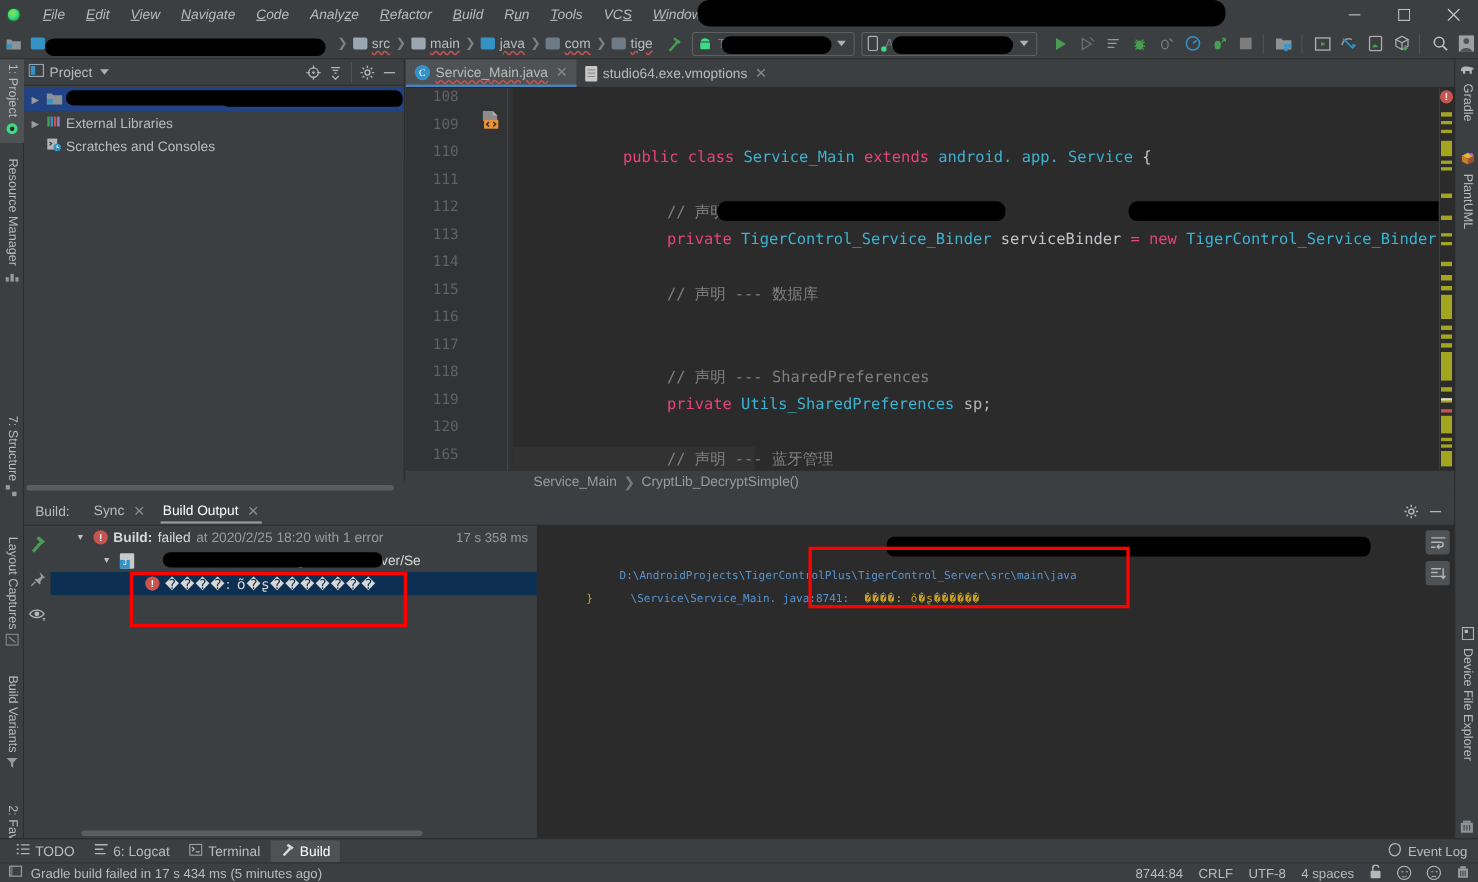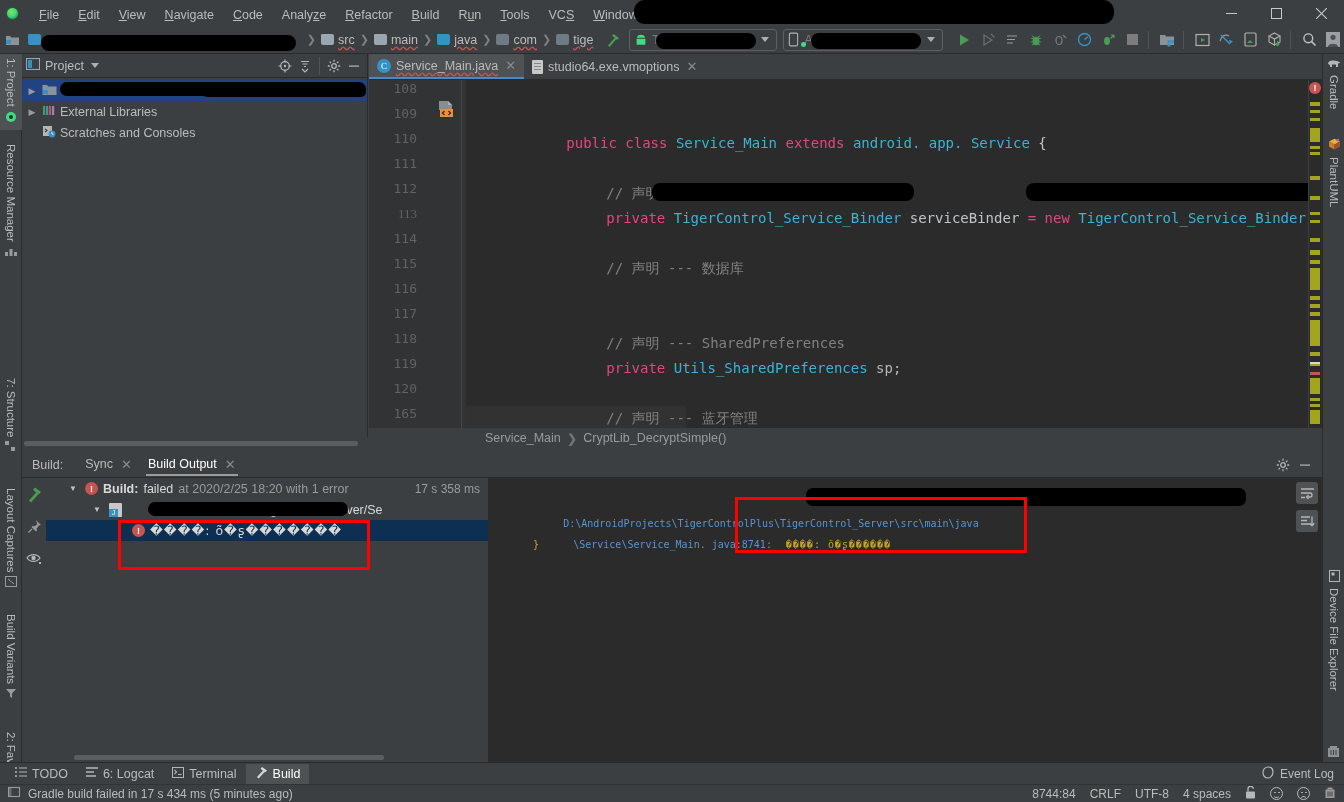--- a/index.html
+++ b/index.html
@@ -9,21 +9,21 @@
     font-family: "Liberation Sans", sans-serif;
     font-size: 12px;
     color: #bbbbbb;
     overflow: hidden;
   }
   #app { position: relative; width: 1344px; height: 802px; }
 
   
   .titlebar {
     position: absolute; left: 0; top: 0; width: 1344px; height: 26px;
-    background: #3c3f41; display: flex; align-items: flex-end;
+    background: #3c3f41; display: flex; align-items: center; font-style: italic;
   }
   .logo {
     width: 24px; height: 26px; display: flex; align-items: center; justify-content: center;
   }
   .logo-dot {
     width: 13px; height: 13px; border-radius: 50%;
     background: radial-gradient(circle at 40% 35%, #8ee04a 0%, #3ddc84 45%, #137a3c 100%);
     border: 1px solid #2a5c2a;
   }
   .menubar { display: flex; align-items: center; gap: 1px; margin-left: 6px; }
@@ -732,21 +732,21 @@
       </div>
     </div>
 
     <div class="code-area">
       <div class="gutter">
         <div class="gutter-line" style="top:1px;">108</div>
         <div class="gutter-line" style="top:26px;">109</div>
         <div class="gutter-line" style="top:51px;">110</div>
         <div class="gutter-line" style="top:76px;">111</div>
         <div class="gutter-line" style="top:101px;">112</div>
-        <div class="gutter-line" style="top:126px;font-family:Liberation Serif, serif;">113</div>
+        <div class="gutter-line" style="top:126px;">113</div>
         <div class="gutter-line" style="top:151px;">114</div>
         <div class="gutter-line" style="top:176px;">115</div>
         <div class="gutter-line" style="top:201px;">116</div>
         <div class="gutter-line" style="top:226px;">117</div>
         <div class="gutter-line" style="top:251px;">118</div>
         <div class="gutter-line" style="top:276px;">119</div>
         <div class="gutter-line" style="top:301px;">120</div>
         <div class="gutter-line" style="top:326px;">165</div>
         <div class="cls-marker" style="top:20px;">
           <svg width="20" height="20" viewBox="0 0 20 20">

